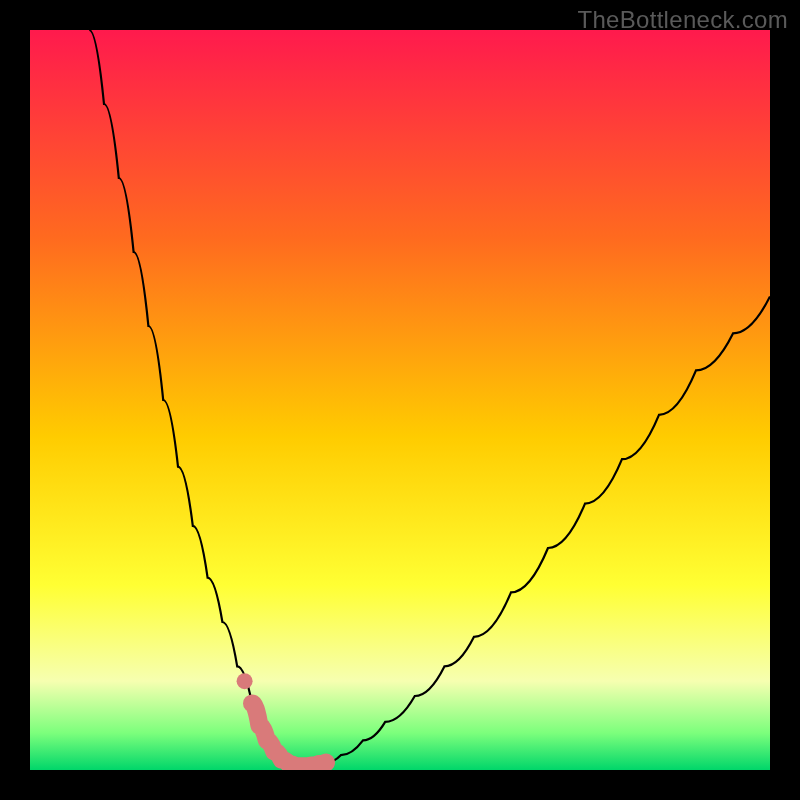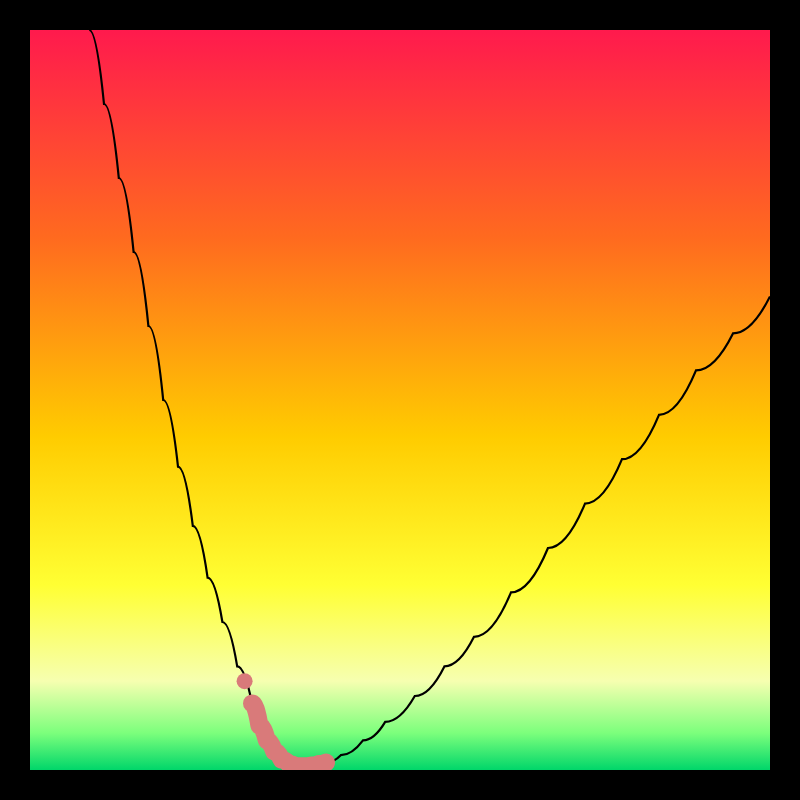--- a/index.html
+++ b/index.html
@@ -48,20 +48,21 @@
     top: 0;
     width: 100%;
     height: 100%;
     z-index: 3;
   }
 </style>
 </head>
 <body>
 
 <div class="frame">
+  <div class="watermark">TheBottleneck.com</div>
 
   <div class="plot-area">
     <svg class="gradient-bg" viewBox="0 0 740 740" preserveAspectRatio="none">
       <defs>
         <linearGradient id="bgGrad" x1="0" y1="0" x2="0" y2="1">
           <stop id="g0" offset="0%" stop-color="#ff1a4d"></stop>
           <stop id="g1" offset="28%" stop-color="#ff6a1f"></stop>
           <stop id="g2" offset="55%" stop-color="#ffcc00"></stop>
           <stop id="g3" offset="75%" stop-color="#ffff33"></stop>
           <stop id="g4" offset="88%" stop-color="#f6ffb0"></stop>

